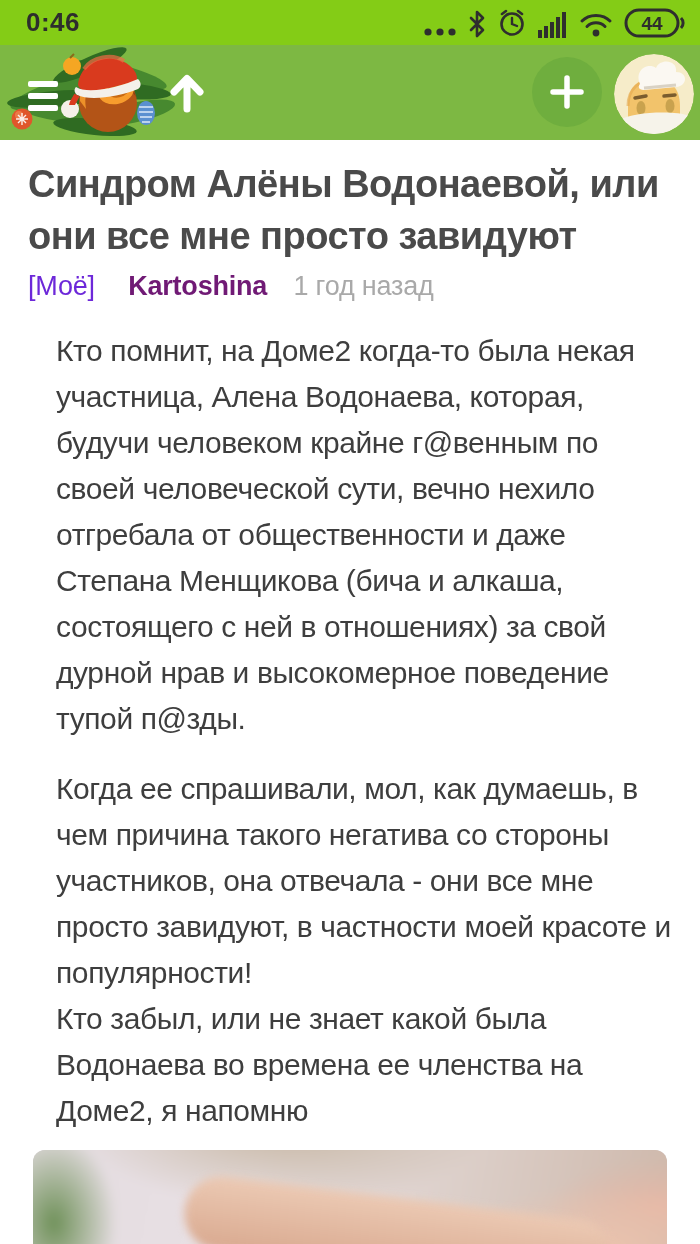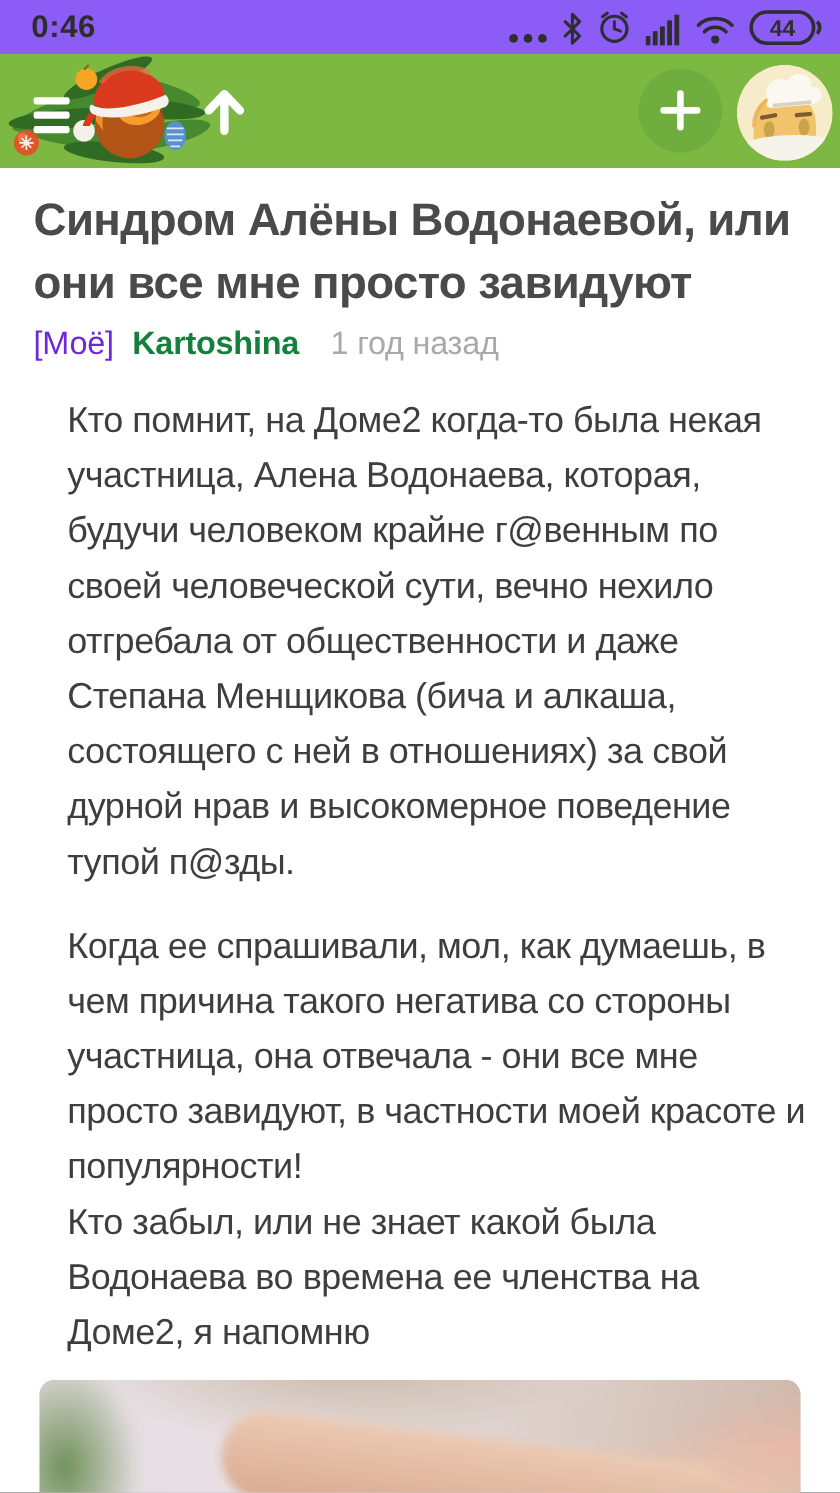--- a/index.html
+++ b/index.html
@@ -3,21 +3,21 @@
 <meta charset="utf-8">
 <style>
   * { margin:0; padding:0; box-sizing:border-box; }
   html,body { background:#222; }
   .screen {
     width:700px; height:1244px; margin:0 auto; background:#ffffff;
     font-family:"Liberation Sans", sans-serif; overflow:hidden; position:relative;
   }
   
   .status-bar {
-    height:45px; background:#8b5cf6; display:flex; align-items:center;
+    height:45px; background:#84cc16; display:flex; align-items:center;
     justify-content:space-between; padding:0 14px 0 26px;
   }
   .sb-time { color:#2d2d2d; font-size:26px; font-weight:bold; letter-spacing:0.5px; }
   .sb-icons { display:flex; align-items:flex-end; gap:11px; }
   .sb-icons svg { display:block; }
   
   .app-header {
     height:95px; background:#7db843; position:relative;
   }
   .hamburger { position:absolute; left:28px; top:36px; width:30px; display:flex; flex-direction:column; gap:6px; cursor:pointer; }
@@ -30,21 +30,21 @@
   }
   .avatar { position:absolute; right:6px; top:9px; width:80px; height:80px; border-radius:50%; overflow:hidden; cursor:pointer; }
   
   .content { padding:0 28px; }
   .post-title {
     margin-top:18px; font-size:38px; line-height:52px; font-weight:bold;
     color:#4a4a4a; letter-spacing:-0.5px; white-space:pre-line;
   }
   .post-meta { margin-top:9px; font-size:27px; letter-spacing:-0.2px; }
   .meta-mine { color:#6d28d9; }
-  .meta-author { color:#15803d; font-weight:bold; margin-left:8px; }
+  .meta-author { color:#701a75; font-weight:bold; margin-left:26px; }
   .meta-ago { color:#a9a9a9; margin-left:19px; }
   .post-body p {
     font-size:30px; line-height:46px; color:#3e3e3e; letter-spacing:-0.4px;
     white-space:pre-line;
     margin-left:28px;
   }
   .post-body .p1 { margin-top:26px; }
   .post-body .p2 { margin-top:24px; }
   
   .post-photo {
@@ -188,21 +188,21 @@
 они все мне просто завидуют</h1>
 
     <div class="post-meta">
       <span class="meta-mine">[Моё]</span>
       <span class="meta-author">Kartoshina</span>
       <span class="meta-ago">1 год назад</span>
     </div>
 
     <div class="post-body">
       <p class="p1">Кто помнит, на Доме2 когда-то была некая участница, Алена Водонаева, которая, будучи человеком крайне г@венным по своей человеческой сути, вечно нехило отгребала от общественности и даже Степана Менщикова (бича и алкаша, состоящего с ней в отношениях) за свой дурной нрав и высокомерное поведение тупой п@зды.</p>
-      <p class="p2">Когда ее спрашивали, мол, как думаешь, в чем причина такого негатива со стороны участница, она отвечала - они все мне просто завидуют, в частности моей красоте и популярности!
+      <p class="p2">Когда ее спрашивали, мол, как думаешь, в чем причина такого негатива со стороны участников, она отвечала - они все мне просто завидуют, в частности моей красоте и популярности!
 Кто забыл, или не знает какой была Водонаева во времена ее членства на Доме2, я напомню</p>
     </div>
 
     <div class="post-photo">
       <div class="photo-paint"></div>
       <div class="photo-arm"></div>
     </div>
   </main>
 
 </div>

